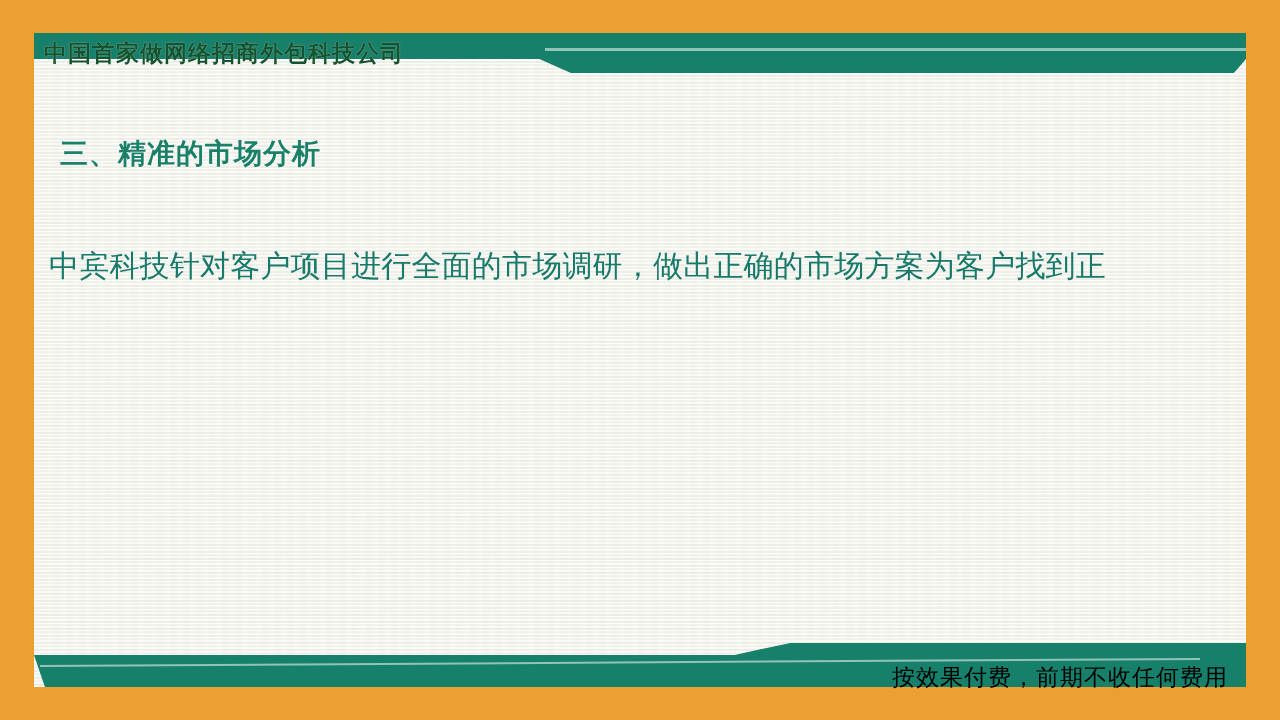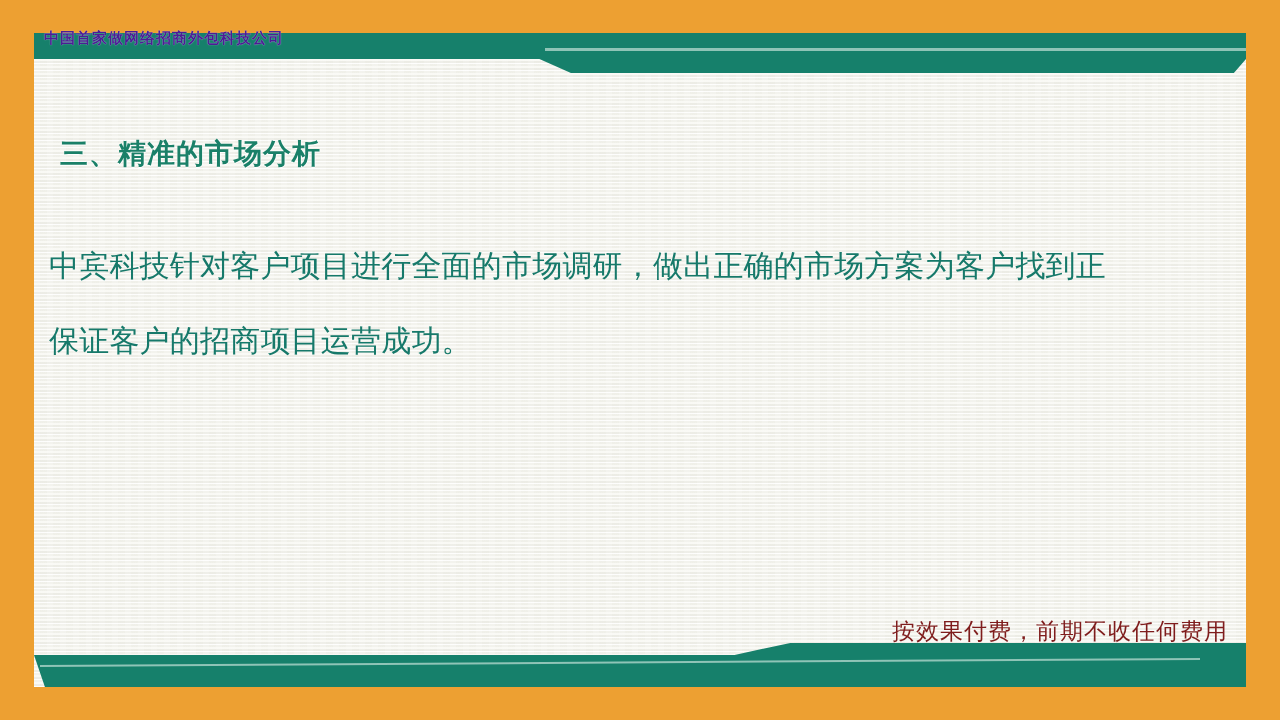--- a/index.html
+++ b/index.html
@@ -61,26 +61,26 @@
     position: absolute;
     left: 545px;
     top: 48px;
     width: 701px;
     height: 3px;
     background: #8fc4b7;
   }
   #header-title {
     position: absolute;
     left: 44px;
-    top: 20px;
+    top: 35px;
     height: 36px;
     display: flex;
     align-items: center;
-    color: #4c1d95;
-    font-size: 15px;
+    color: #14532d;
+    font-size: 23px;
     font-weight: bold;
     letter-spacing: 1px;
     white-space: nowrap;
     text-shadow: 0 0 1px rgba(255,255,255,0.7);
   }
 
   
   #section-heading {
     position: absolute;
     left: 60px;
@@ -135,25 +135,25 @@
     top: 665px;
     width: 1160px;
     height: 2px;
     background: #8fc4b7;
     transform: rotate(-0.35deg);
     transform-origin: left center;
   }
   #footer-text {
     position: absolute;
     right: 52px;
-    top: 612px;
+    top: 658px;
     height: 38px;
     display: flex;
     align-items: center;
-    color: #7f1d1d;
+    color: #000000;
     font-size: 23px;
     font-weight: normal;
     letter-spacing: 1px;
     white-space: nowrap;
   }
 </style>
 </head>
 <body>
 
 <div id="slide">
@@ -161,20 +161,19 @@
   <div id="canvas"></div>
 
   <div id="header-band"></div>
   <div id="header-rule"></div>
   <div id="header-title">中国首家做网络招商外包科技公司</div>
 
   <div id="section-heading">三、精准的市场分析</div>
 
   <div id="body-text">
     <span class="line">中宾科技针对客户项目进行全面的市场调研，做出正确的市场方案为客户找到正</span>
-    <span class="line">保证客户的招商项目运营成功。</span>
   </div>
 
   <div id="footer-band"></div>
   <div id="footer-rule"></div>
   <div id="footer-text">按效果付费，前期不收任何费用</div>
 
 </div>
 
 </body></html>

